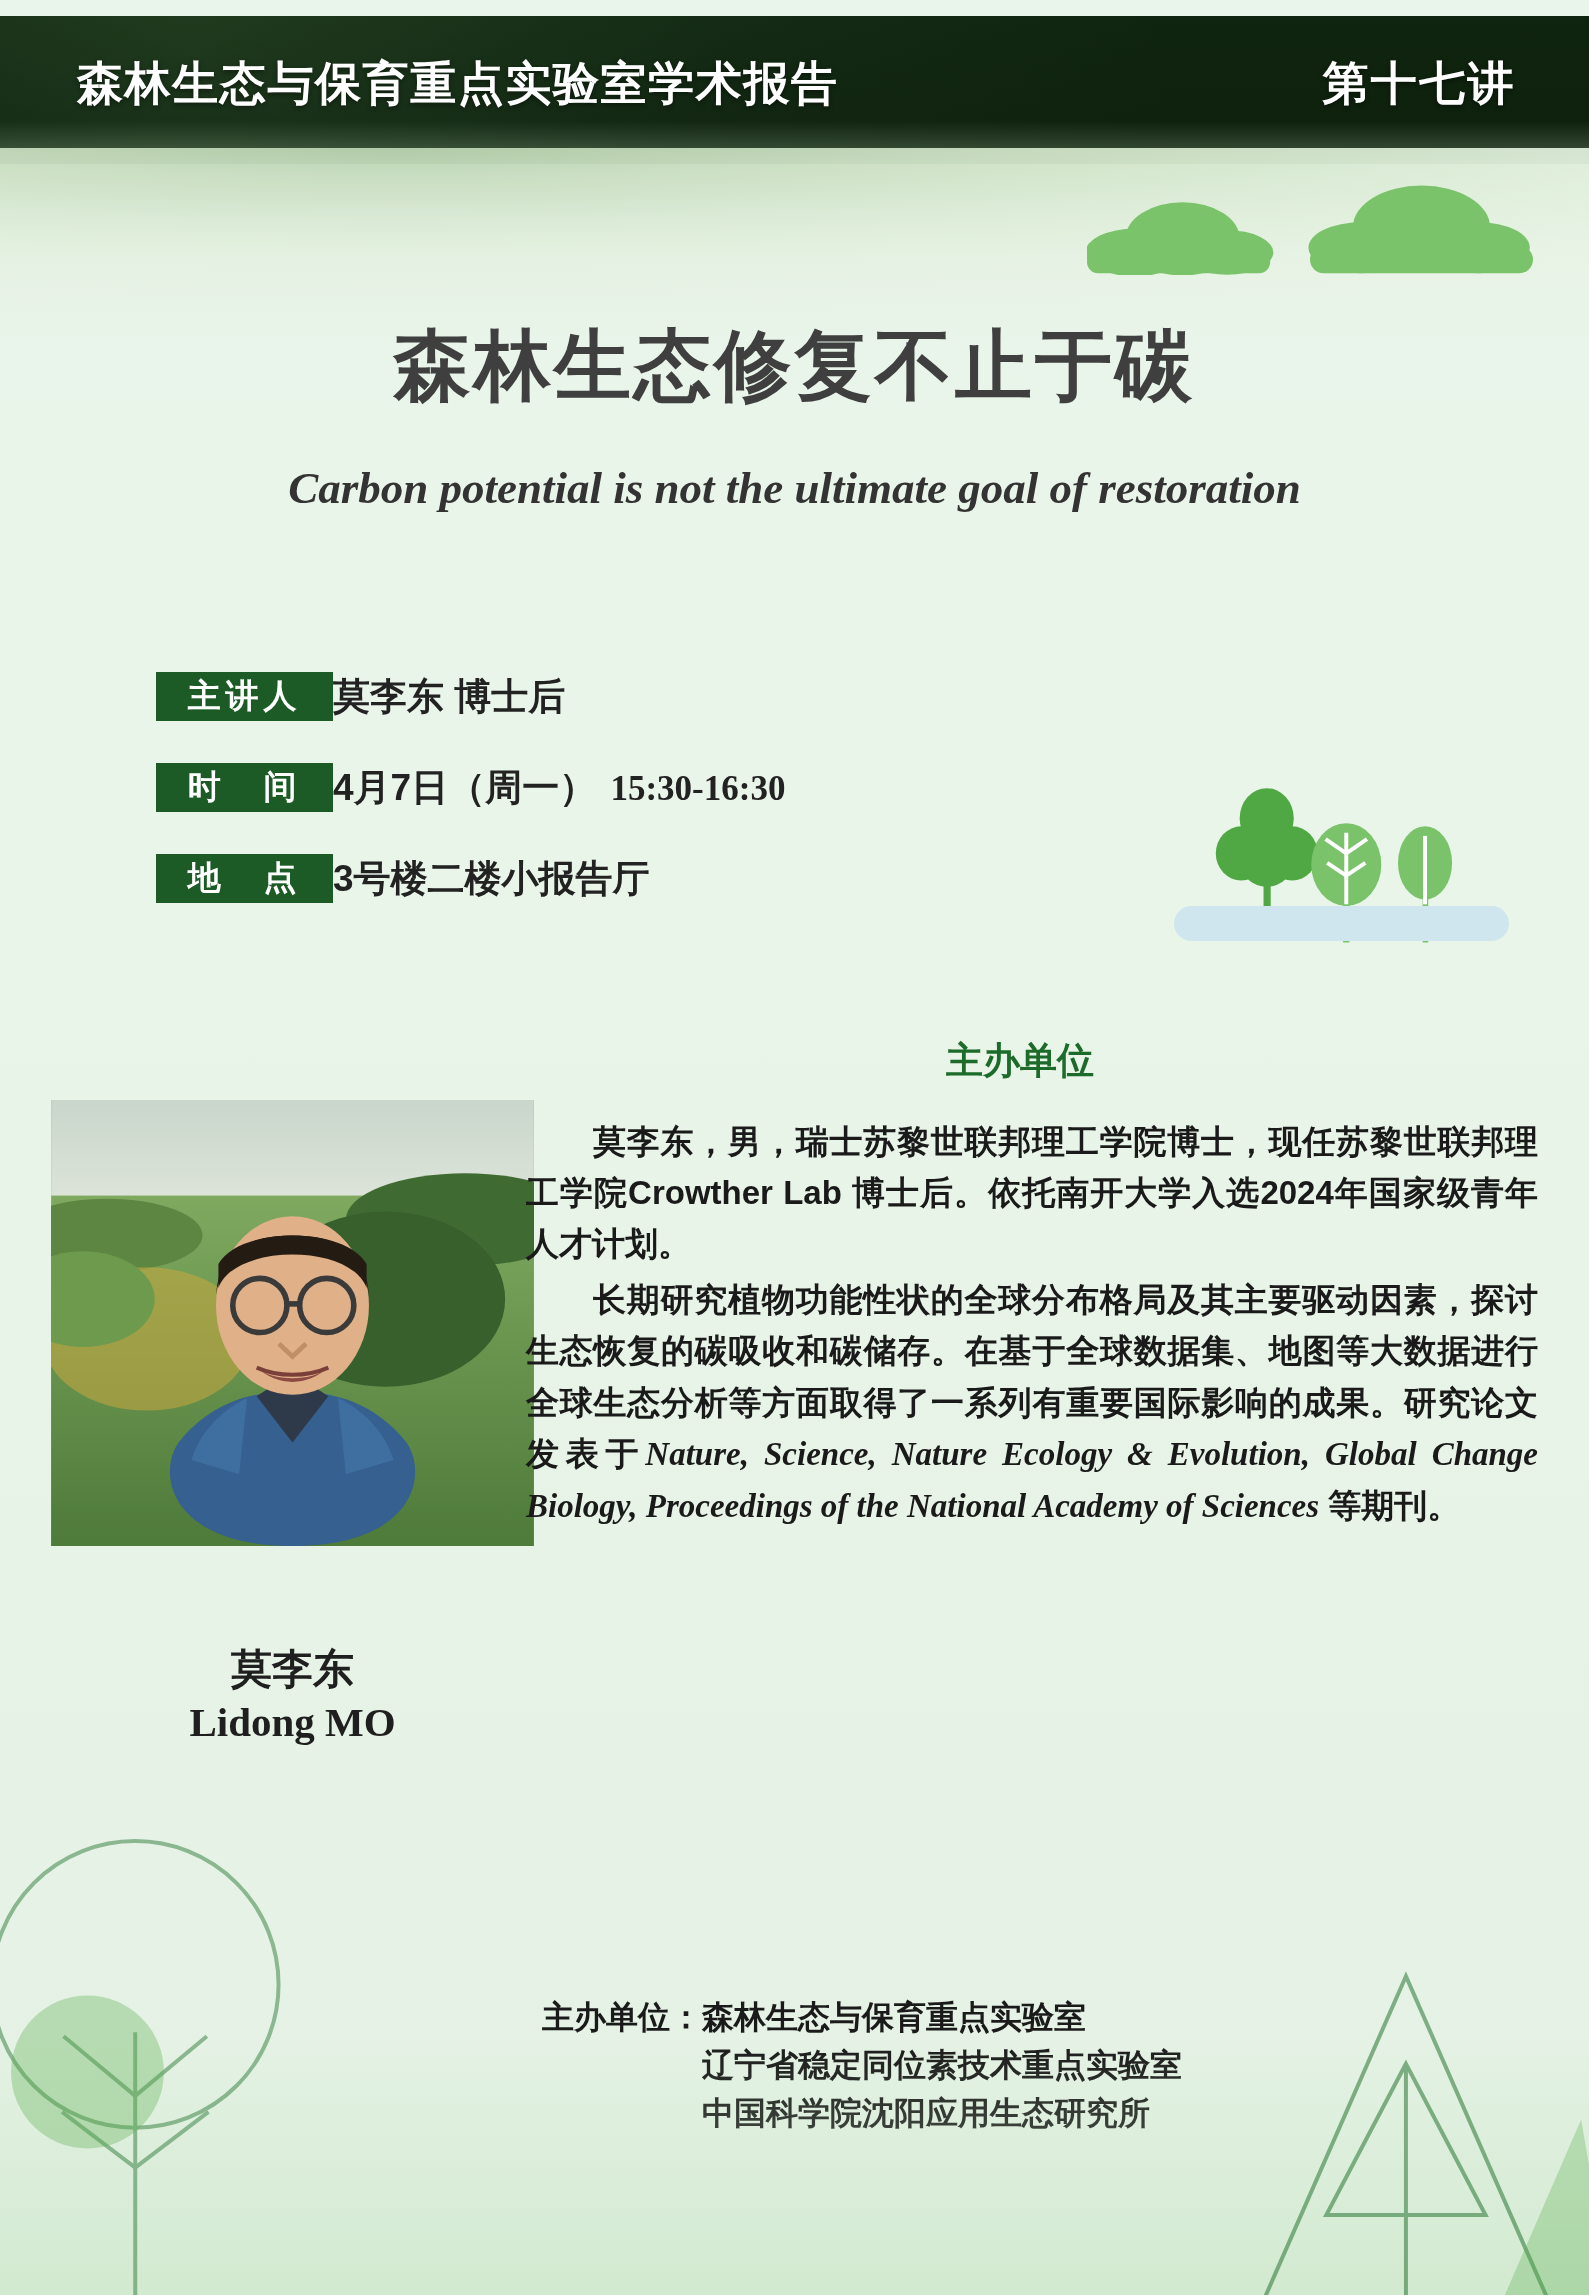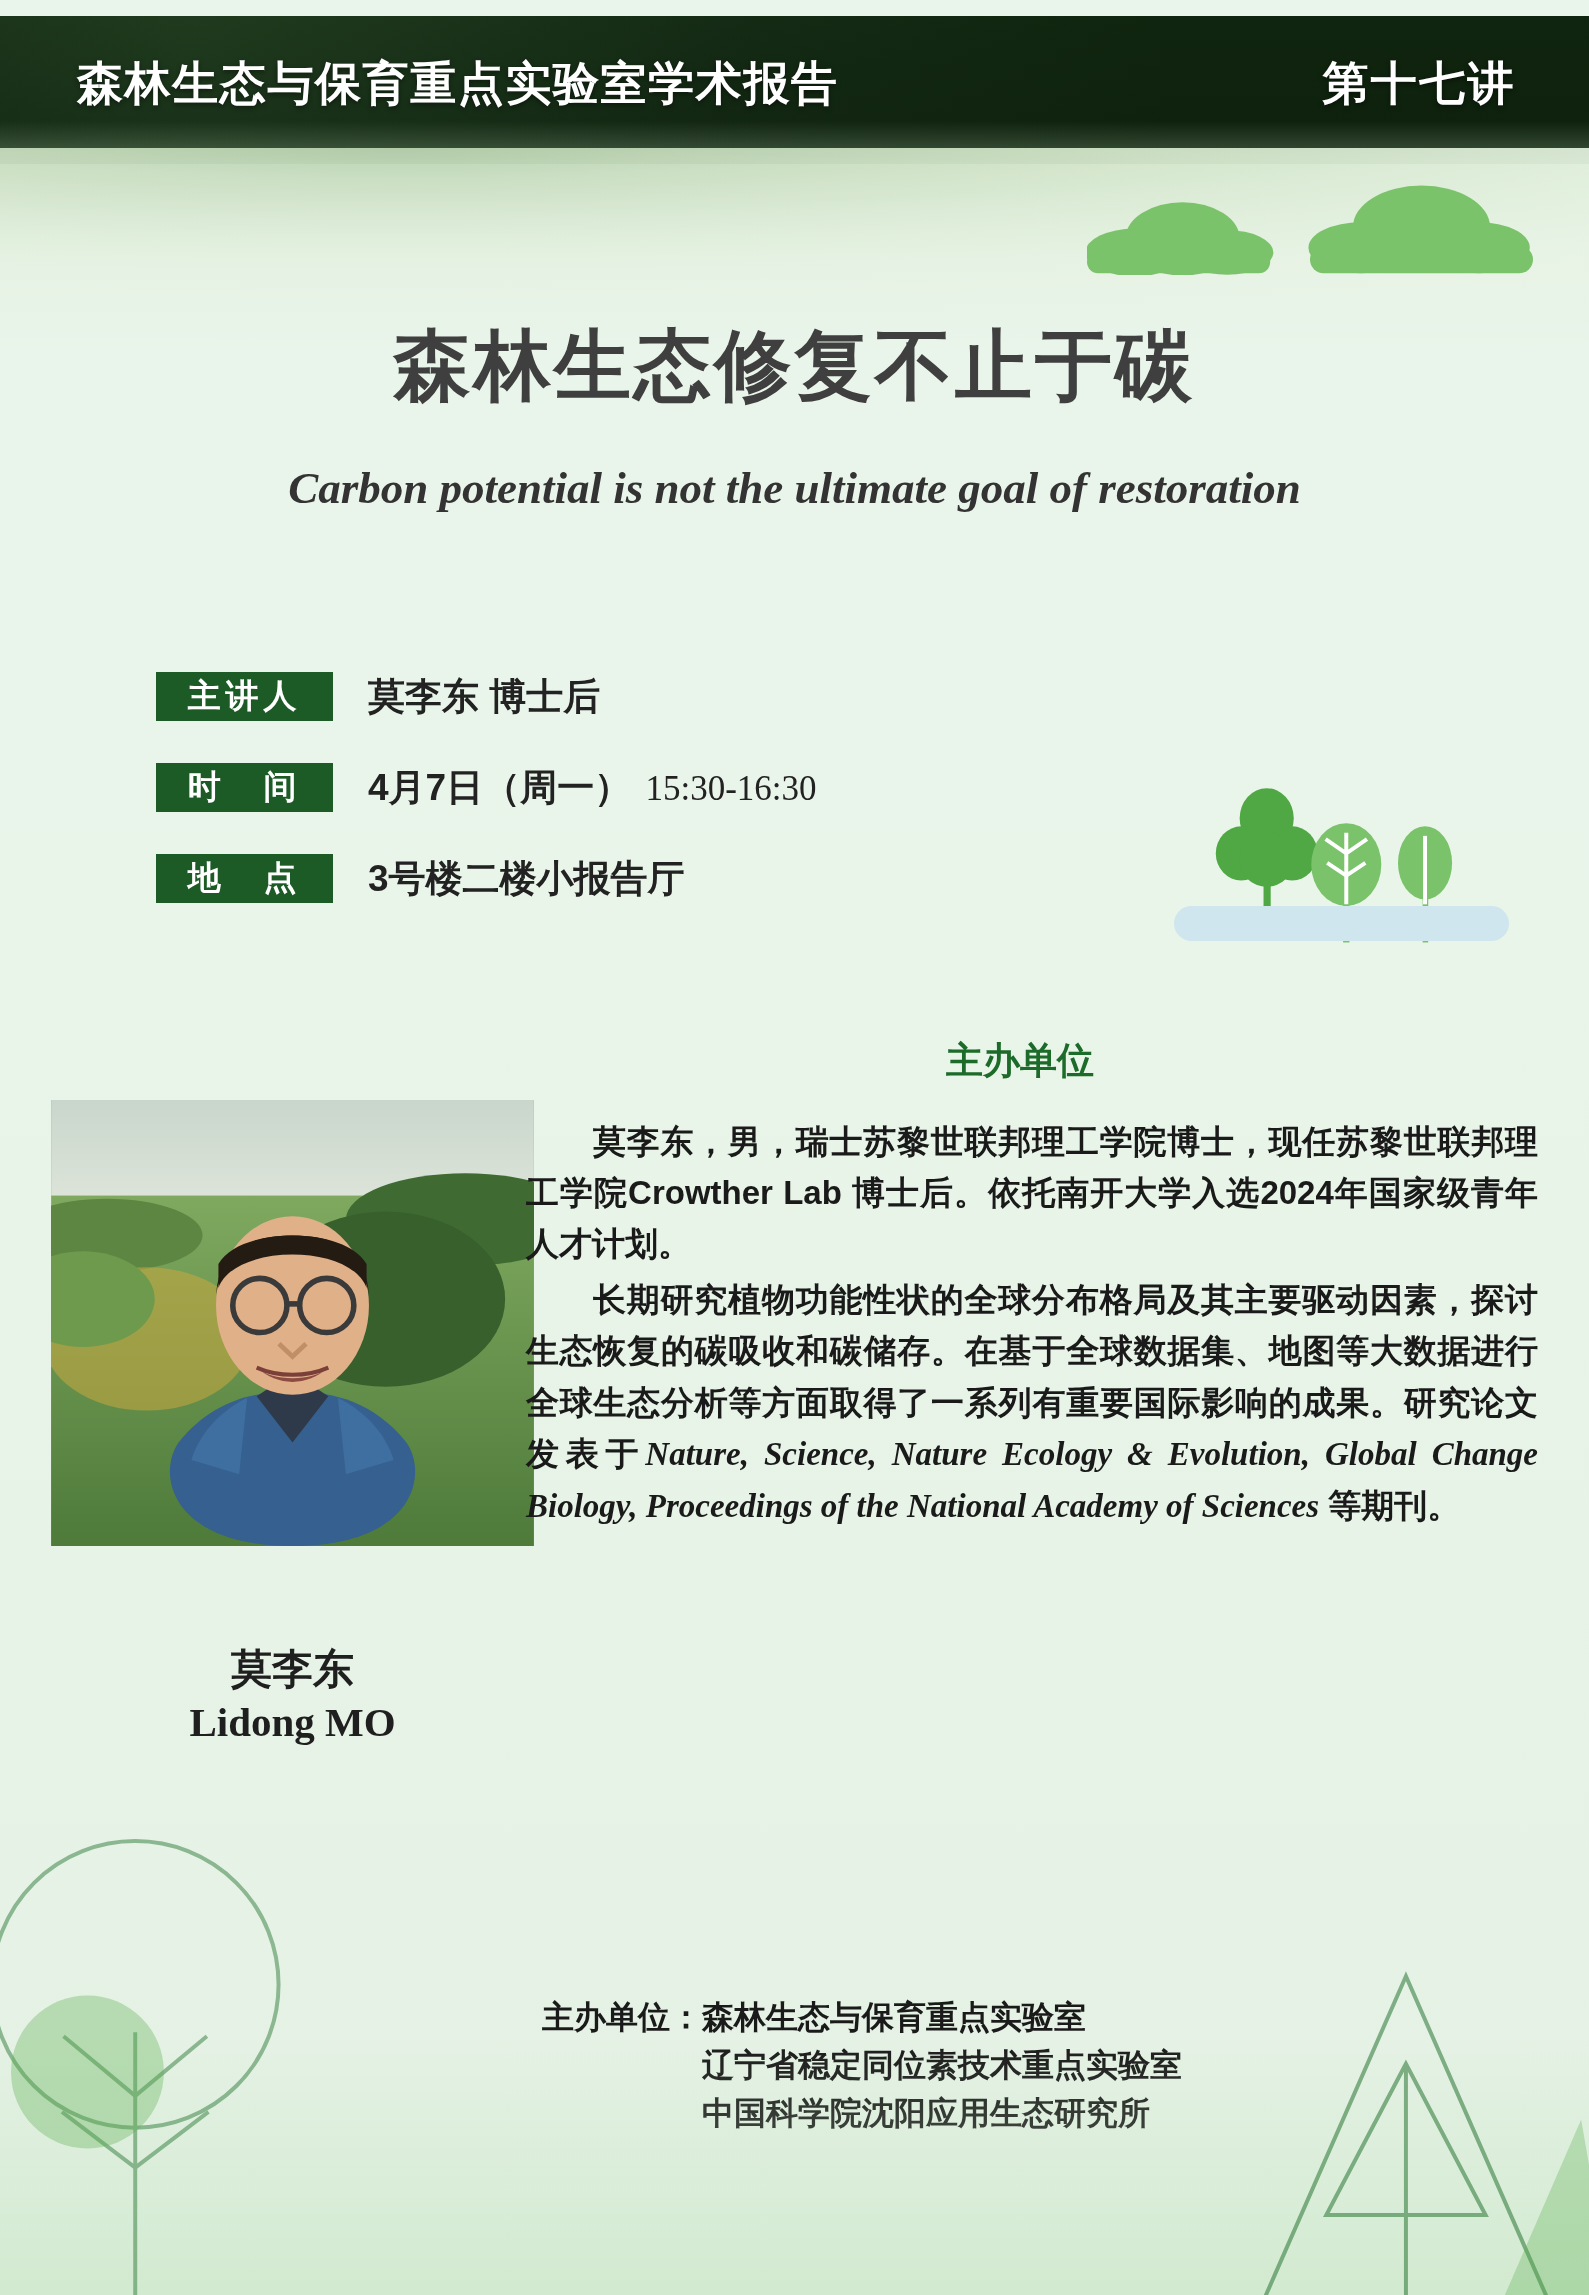--- a/index.html
+++ b/index.html
@@ -124,29 +124,28 @@
     color: #ffffff;
     font-size: 33px;
     font-weight: bold;
     display: flex;
     align-items: center;
     justify-content: center;
     letter-spacing: 4.8px;
     box-sizing: border-box;
   }
   .info-value {
-    margin-left: 35px;
     font-size: 37px;
     font-weight: bold;
     color: #222222;
     white-space: nowrap;
   }
   .info-value .time-en {
     font-family: "Liberation Serif", serif;
-    font-weight: normal;
+    font-weight: bold;
     font-size: 35px;
     margin-left: 14.3px;
   }
 
   
   .trees-mid {
     position: absolute;
     right: 80px;
     top: 777px;
     width: 335px;

